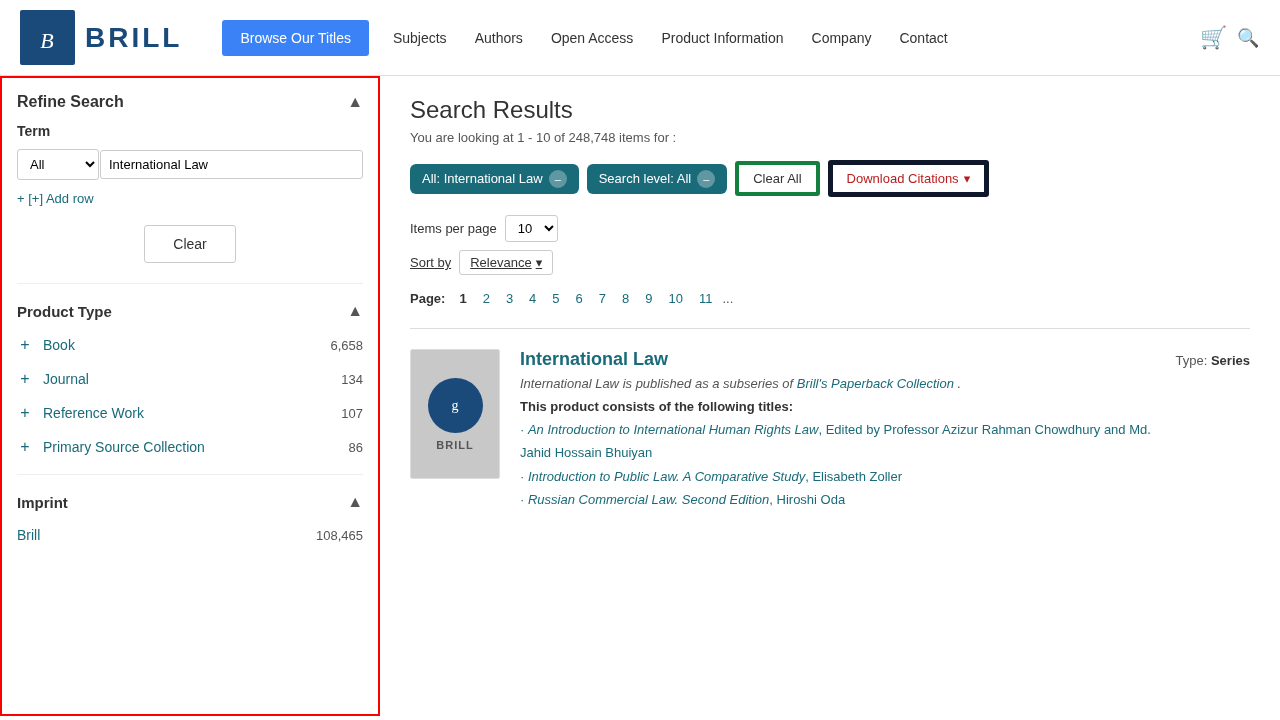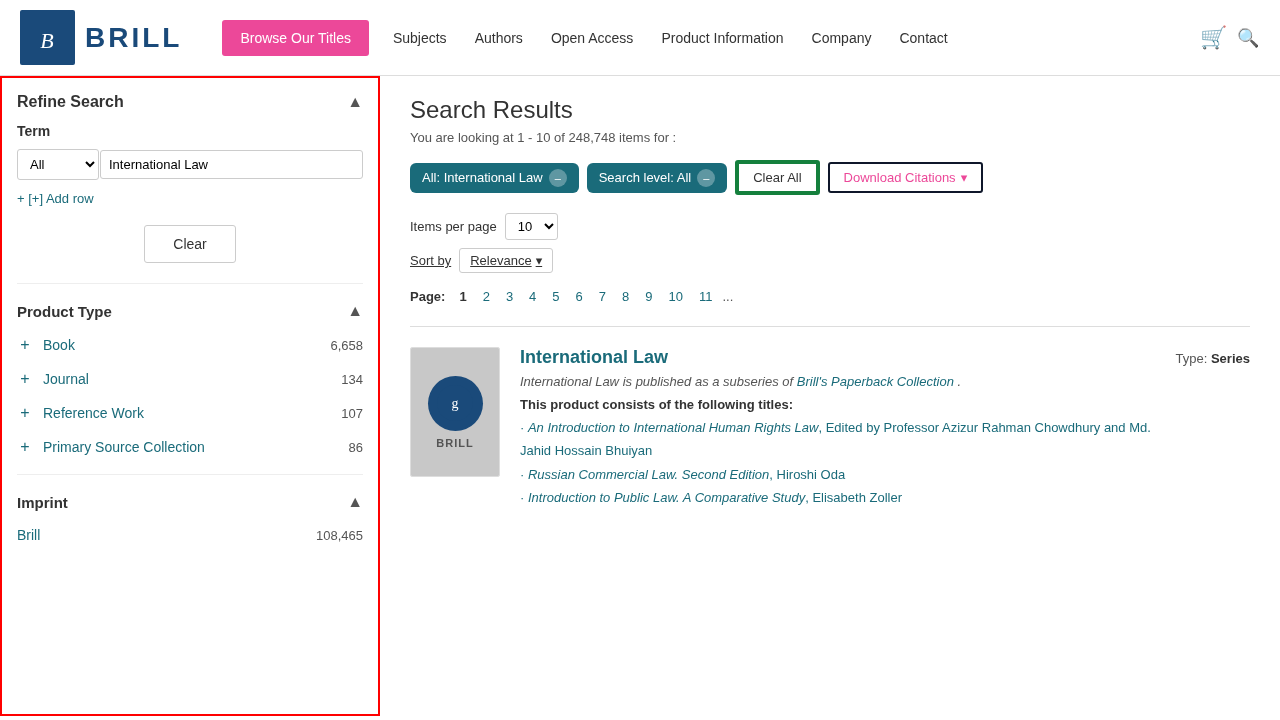--- a/index.html
+++ b/index.html
@@ -36,21 +36,21 @@
       flex: 1;
     }
     .nav-item {
       font-size: 14px;
       color: #333;
       cursor: pointer;
       padding: 8px 4px;
       white-space: nowrap;
     }
     .nav-item.active {
-      background: #ec4899;
+      background: #3b82f6;
       color: #fff;
       padding: 10px 18px;
       border-radius: 3px;
     }
     .cart-icon {
       margin-left: auto;
       font-size: 22px;
       color: #1a4a7a;
       cursor: pointer;
     }
@@ -264,26 +264,26 @@
       border-radius: 3px;
       font-size: 13px;
       cursor: pointer;
       color: #333;
     }
     .download-citations-btn {
       display: flex;
       align-items: center;
       gap: 5px;
       padding: 6px 14px;
-      border: 2px solid #0f172a;
-      background: #fff;
-      border-radius: 3px;
-      font-size: 13px;
-      cursor: pointer;
-      color: #ec4899;
+      border: 5px solid #0f172a;
+      background: #fff;
+      border-radius: 3px;
+      font-size: 13px;
+      cursor: pointer;
+      color: #b91c1c;
     }
 
     .controls-row {
       display: flex;
       align-items: center;
       gap: 20px;
       margin-bottom: 8px;
     }
     .items-per-page {
       display: flex;
@@ -632,24 +632,24 @@
           <span> is published as a subseries of </span>
           <a style="color:#1a6b7a;">Brill's Paperback Collection</a>
           <span>.</span>
         </div>
         <div class="result-bold-label">This product consists of the following titles:</div>
         <div class="result-list">
           <div>
             <span style="color:#1a6b7a;cursor:pointer;">· <em>An Introduction to International Human Rights Law</em></span><span>, Edited by Professor Azizur Rahman Chowdhury and Md. Jahid Hossain Bhuiyan</span>
           </div>
           <div>
-            <span style="color:#1a6b7a;cursor:pointer;">· <em>Russian Commercial Law. Second Edition</em></span><span>, Hiroshi Oda</span>
+            <span style="color:#1a6b7a;cursor:pointer;">· <em>Introduction to Public Law. A Comparative Study</em></span><span>, Elisabeth Zoller</span>
           </div>
           <div>
-            <span style="color:#1a6b7a;cursor:pointer;">· <em>Introduction to Public Law. A Comparative Study</em></span><span>, Elisabeth Zoller</span>
+            <span style="color:#1a6b7a;cursor:pointer;">· <em>Russian Commercial Law. Second Edition</em></span><span>, Hiroshi Oda</span>
           </div>
         </div>
       </div>
 
       <div class="result-type">
         <span>Type:</span>
         <span class="result-type-value">Series</span>
       </div>
     </div>
 

